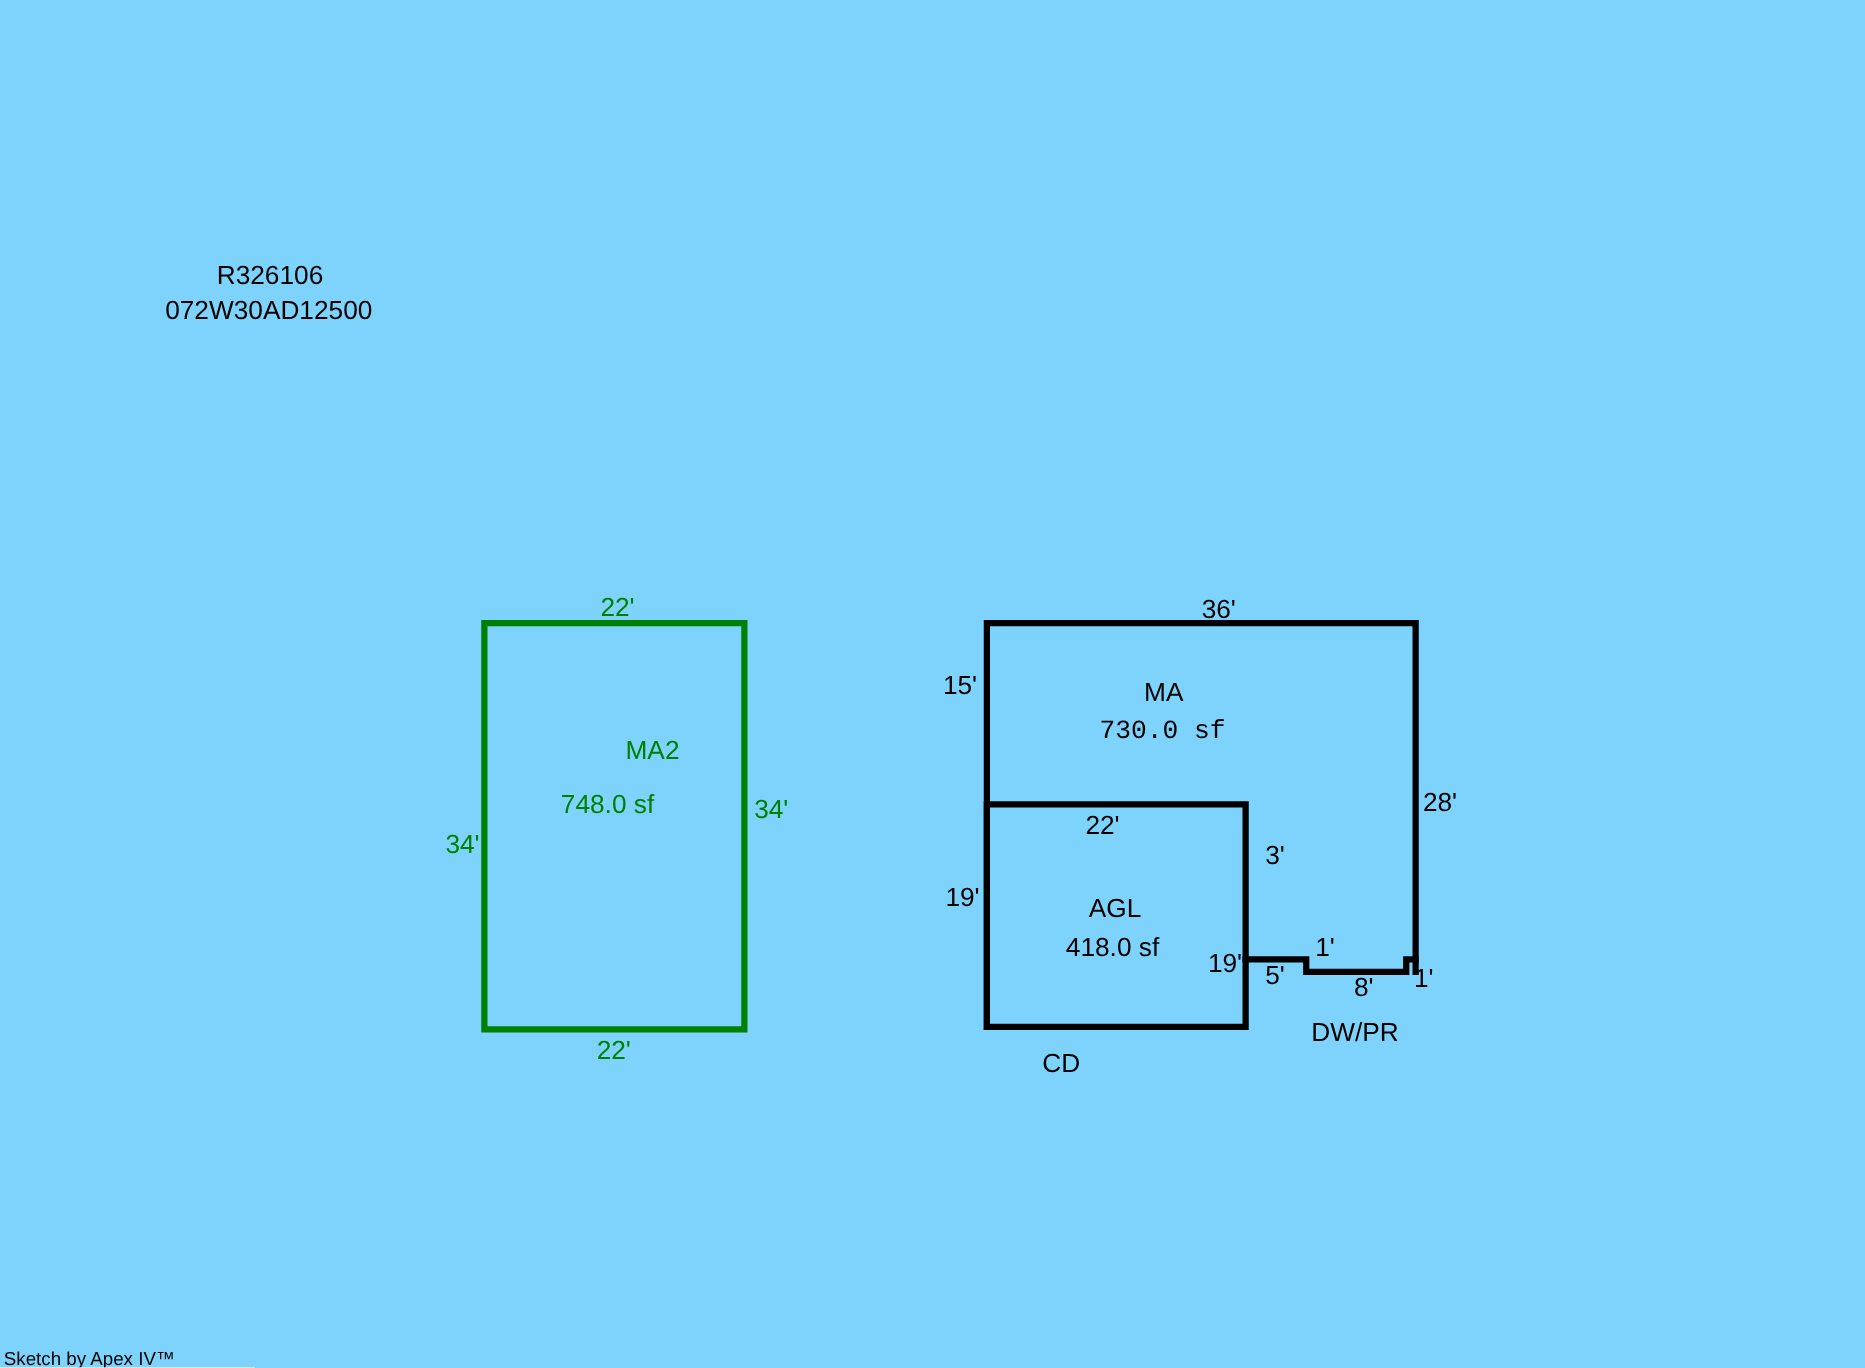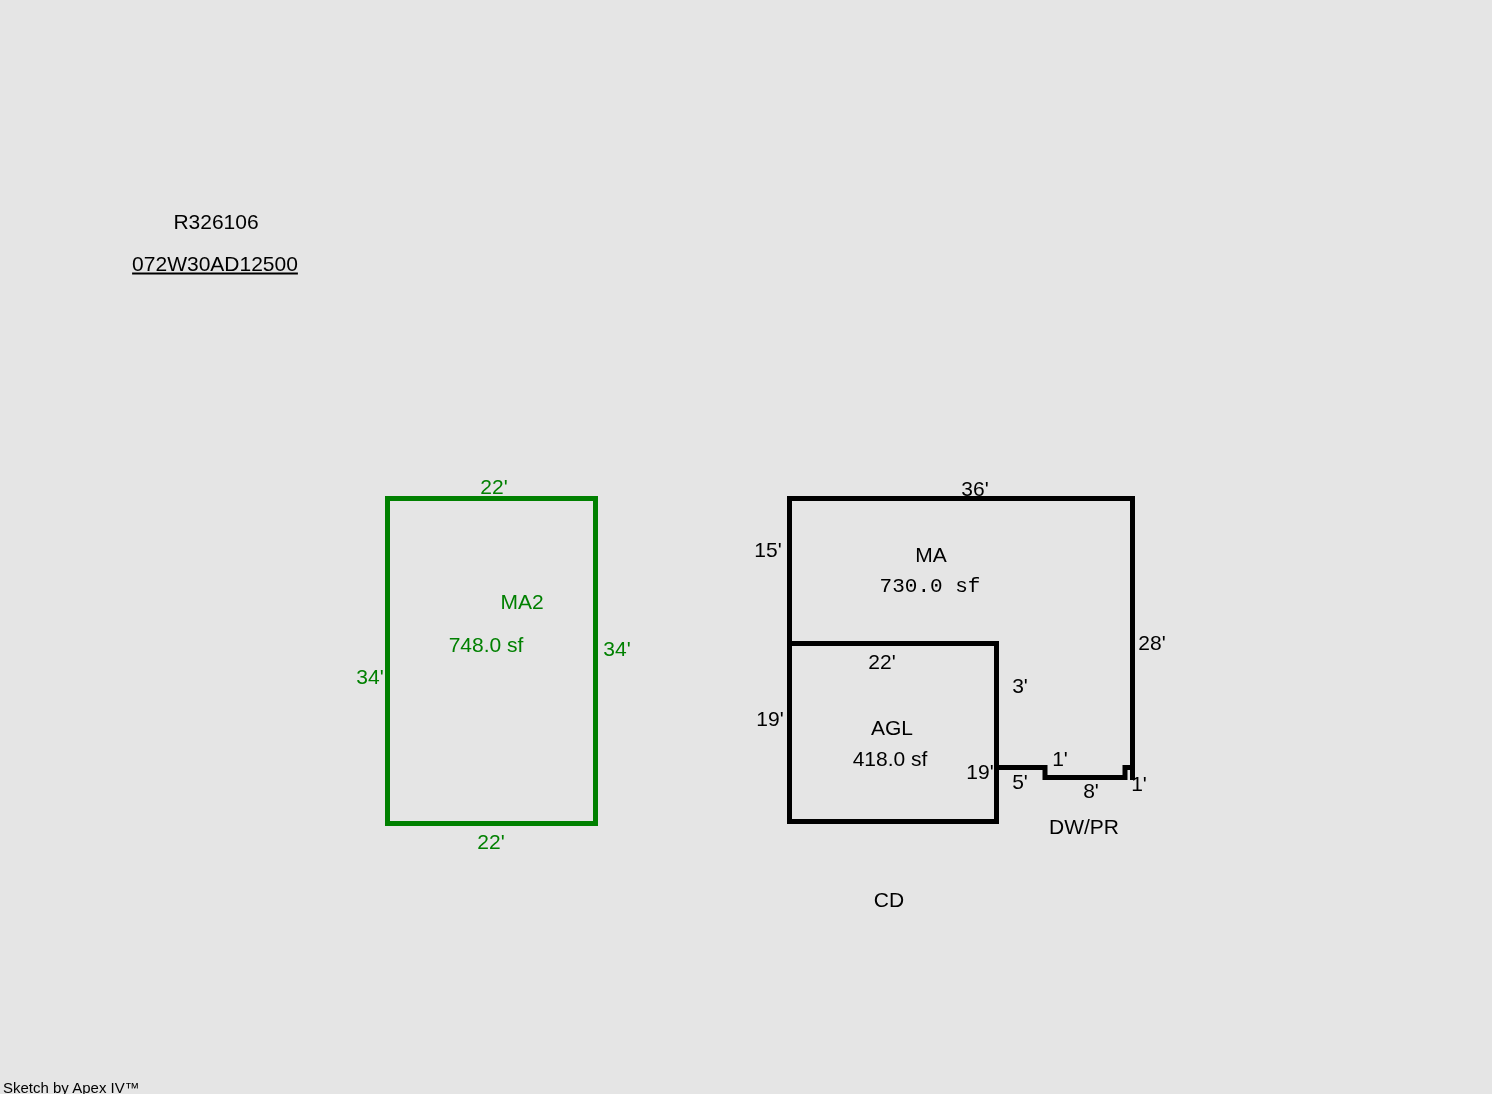--- a/index.html
+++ b/index.html
@@ -4,21 +4,21 @@
 <style>
   html, body {
     margin: 0;
     padding: 0;
     background: #ffffff;
   }
   .canvas {
     position: relative;
     width: 1492px;
     height: 1094px;
-    background: #e5e5e5;
+    background: #7dd3fc;
     overflow: hidden;
     font-family: "Liberation Sans", sans-serif;
   }
   .sketch-svg {
     position: absolute;
     left: 0;
     top: 0;
   }
   .lbl {
     position: absolute;
@@ -50,21 +50,21 @@
     <rect x="387.5" y="498.5" width="208" height="325" fill="none" stroke="#008000" stroke-width="5"></rect>
 
     <path d="M 789.5 821.5 L 789.5 498.5 L 1132.5 498.5 L 1132.5 777.5" fill="none" stroke="#000000" stroke-width="5" stroke-linecap="square" stroke-linejoin="miter"></path>
 
     <rect x="789.5" y="643.5" width="207" height="178" fill="none" stroke="#000000" stroke-width="5"></rect>
 
     <path d="M 996.5 767.5 L 1045 767.5 L 1045 777.5 L 1125 777.5 L 1125 767.5 L 1132.5 767.5" fill="none" stroke="#000000" stroke-width="5" stroke-linecap="square" stroke-linejoin="miter"></path>
   </svg>
 
   <div class="lbl" style="left:216px; top:221px;">R326106</div>
-  <div class="lbl" style="left:215px; top:263px;text-decoration:underline;">072W30AD12500</div>
+  <div class="lbl" style="left:215px; top:249px;">072W30AD12500</div>
 
   <div class="lbl green" style="left:494px; top:486px;">22'</div>
   <div class="lbl green" style="left:370px; top:676px;">34'</div>
   <div class="lbl green" style="left:617px; top:648px;">34'</div>
   <div class="lbl green" style="left:491px; top:841px;">22'</div>
   <div class="lbl green" style="left:522px; top:601px;">MA2</div>
   <div class="lbl green" style="left:486px; top:644px;">748.0 sf</div>
 
   <div class="lbl" style="left:975px; top:488px;">36'</div>
   <div class="lbl" style="left:768px; top:549px;text-align:center;">15'</div>
@@ -78,17 +78,17 @@
   <div class="lbl" style="left:892px; top:727px;">AGL</div>
   <div class="lbl" style="left:890px; top:758px;">418.0 sf</div>
   <div class="lbl" style="left:980px; top:771px;">19'</div>
 
   <div class="lbl" style="left:1020px; top:781px;">5'</div>
   <div class="lbl" style="left:1060px; top:758px;">1'</div>
   <div class="lbl" style="left:1091px; top:790px;">8'</div>
   <div class="lbl" style="left:1139px; top:783px;">1'</div>
   <div class="lbl" style="left:1084px; top:826px;">DW/PR</div>
 
-  <div class="lbl" style="left:889px; top:851px;margin-top:48px;">CD</div>
+  <div class="lbl" style="left:849px; top:851px;">CD</div>
 
   <div class="credit">Sketch by Apex IV™</div>
 
 </div>
 
 </body></html>

